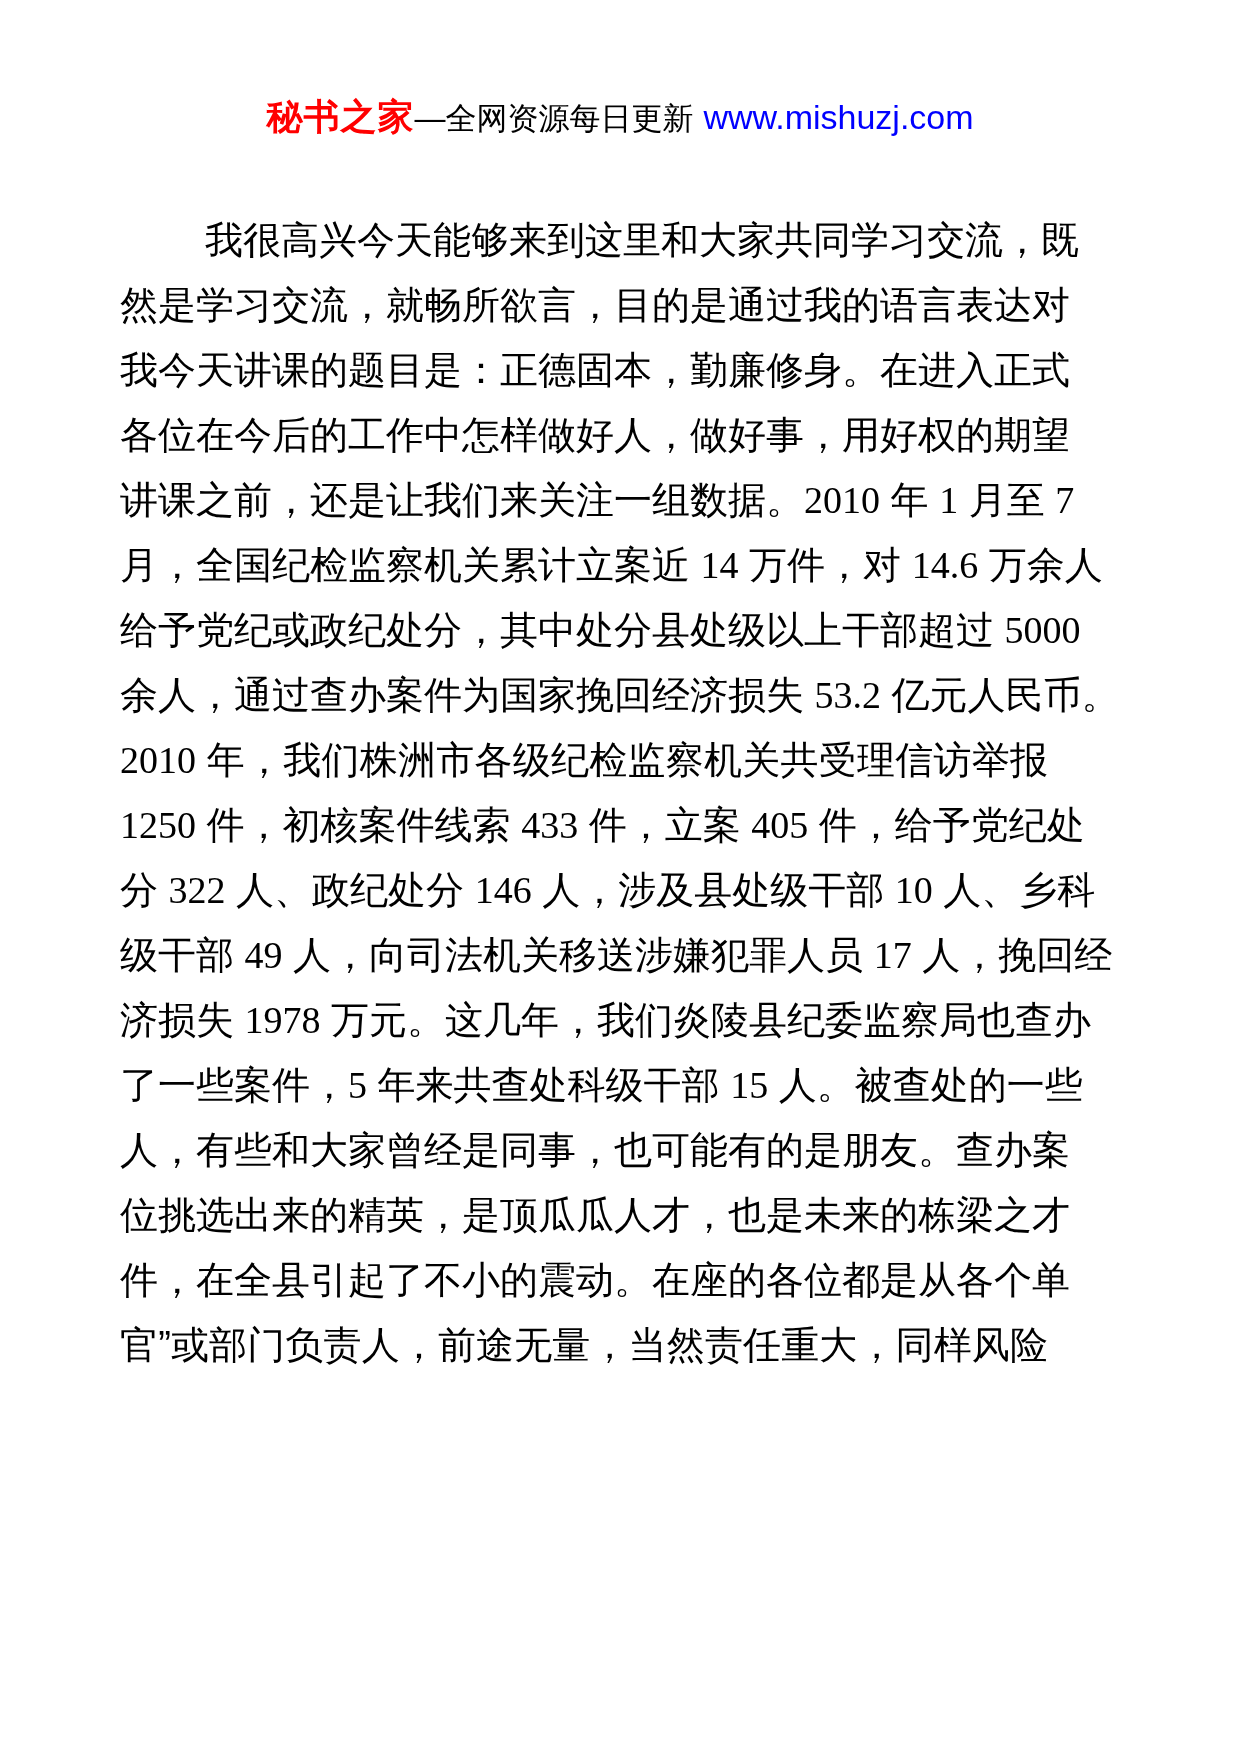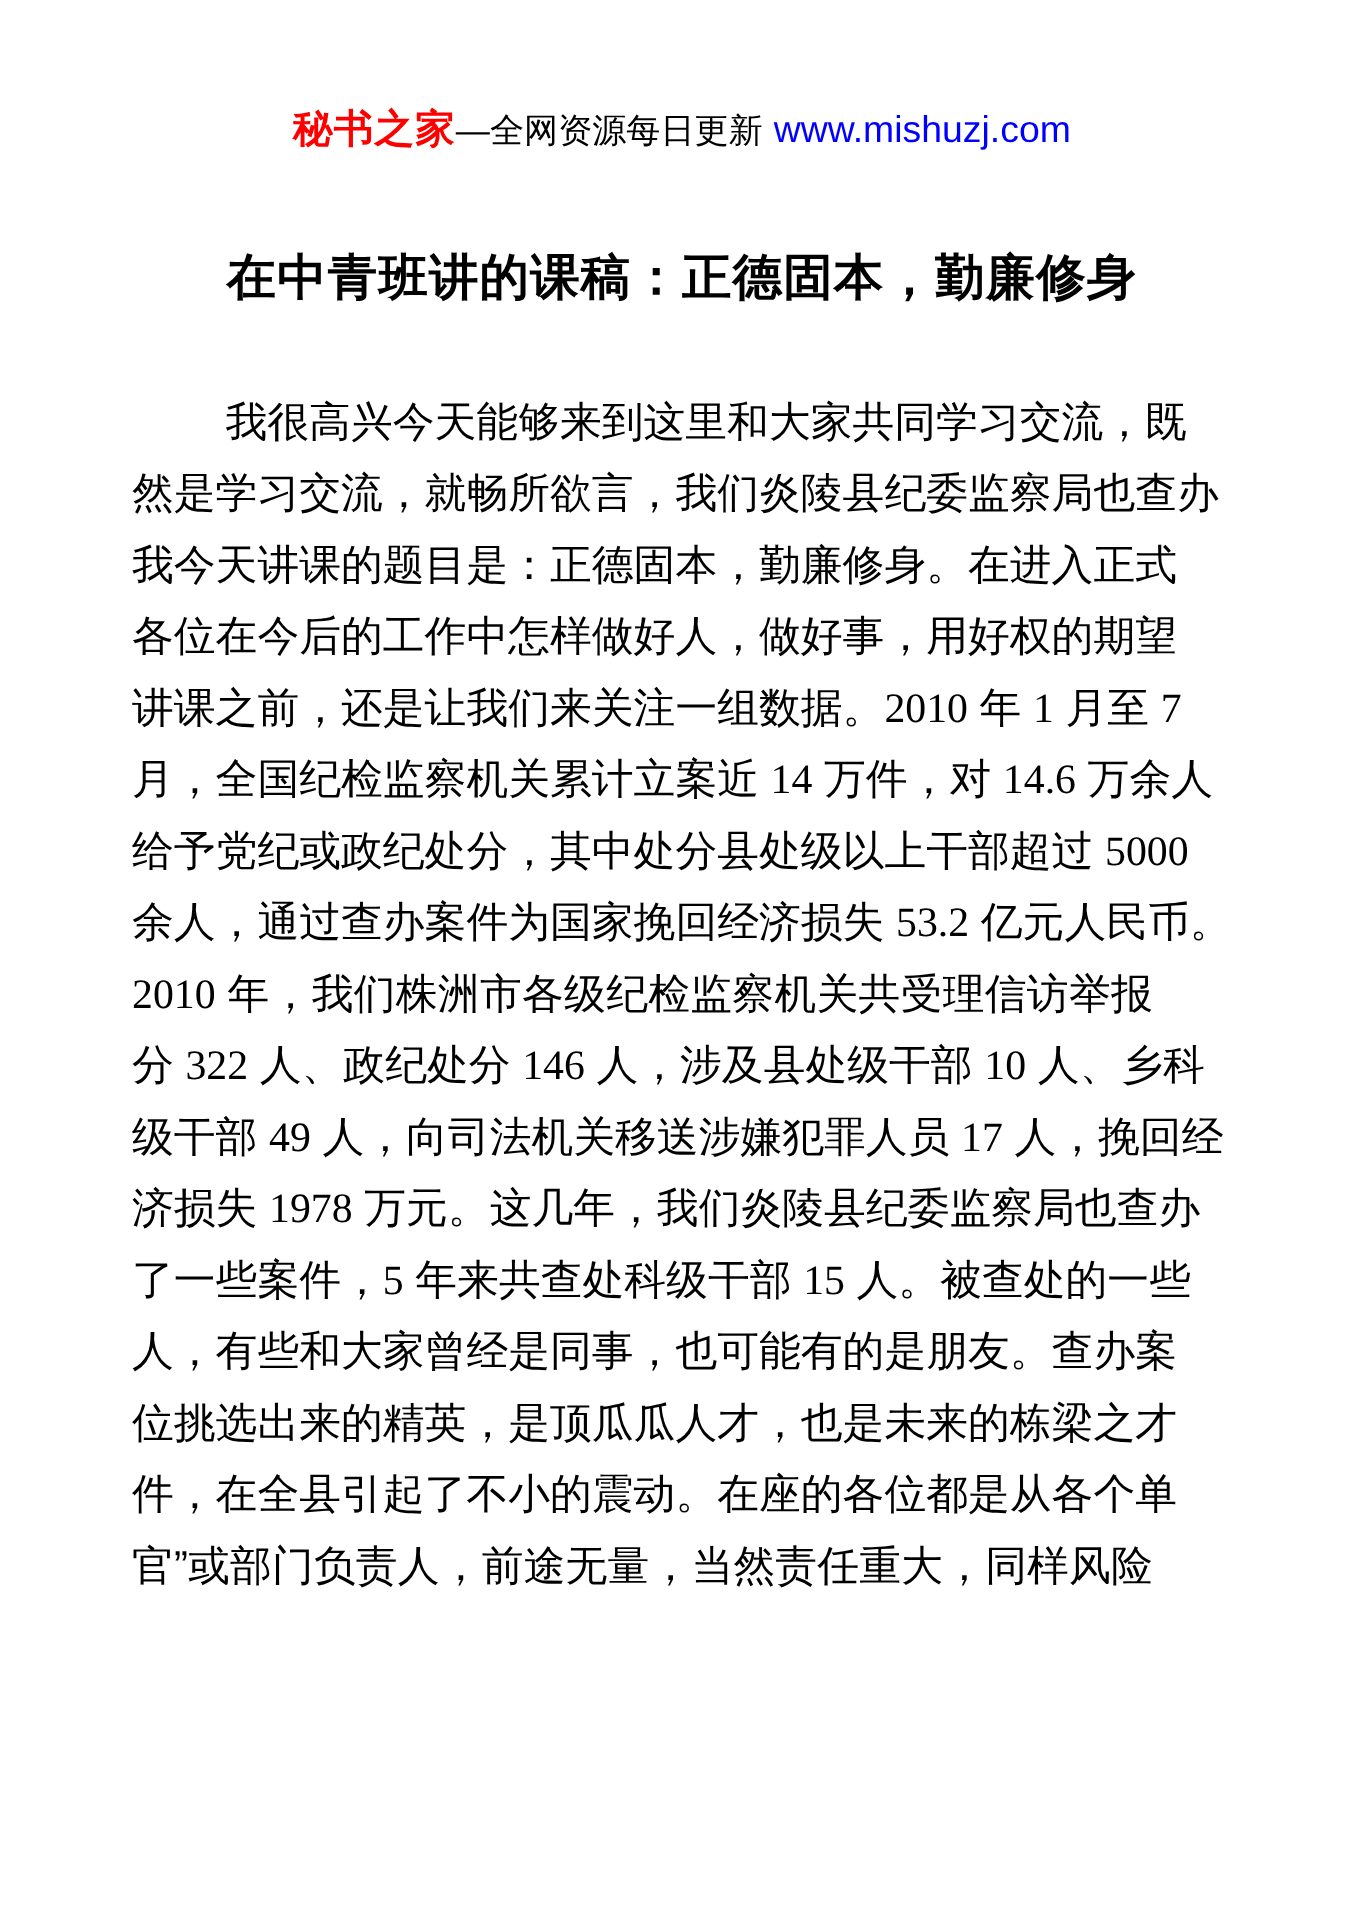--- a/index.html
+++ b/index.html
@@ -79,32 +79,32 @@
 </style>
 </head>
 <body>
 
 <div class="page">
 
   <div class="header">
     <span class="site-name">秘书之家</span><span class="sep">—</span><span class="tagline">全网资源每日更新</span><span class="url">www.mishuzj.com</span>
   </div>
 
-  <h1 class="title">在中青班讲的课稿：正德固本，勤廉修身</h1>
 
   <div class="body-text">
       <div class="line first">我很高兴今天能够来到这里和大家共同学习交流，既</div>
-      <div class="line">然是学习交流，就畅所欲言，我们炎陵县纪委监察局也查办</div>
+      <div class="line">然是学习交流，就畅所欲言，目的是通过我的语言表达对</div>
       <div class="line">我今天讲课的题目是：正德固本，勤廉修身。在进入正式</div>
       <div class="line">各位在今后的工作中怎样做好人，做好事，用好权的期望</div>
       <div class="line">讲课之前，还是让我们来关注一组数据。<span class="num">2010</span> 年 <span class="num">1</span> 月至 <span class="num">7</span></div>
       <div class="line">月，全国纪检监察机关累计立案近 <span class="num">14</span> 万件，对 <span class="num">14.6</span> 万余人</div>
       <div class="line">给予党纪或政纪处分，其中处分县处级以上干部超过 <span class="num">5000</span></div>
       <div class="line">余人，通过查办案件为国家挽回经济损失 <span class="num">53.2</span> 亿元人民币。</div>
       <div class="line"><span class="num">2010</span> 年，我们株洲市各级纪检监察机关共受理信访举报</div>
+      <div class="line"><span class="num">1250</span> 件，初核案件线索 <span class="num">433</span> 件，立案 <span class="num">405</span> 件，给予党纪处</div>
       <div class="line">分 <span class="num">322</span> 人、政纪处分 <span class="num">146</span> 人，涉及县处级干部 <span class="num">10</span> 人、乡科</div>
       <div class="line">级干部 <span class="num">49</span> 人，向司法机关移送涉嫌犯罪人员 <span class="num">17</span> 人，挽回经</div>
       <div class="line">济损失 <span class="num">1978</span> 万元。这几年，我们炎陵县纪委监察局也查办</div>
       <div class="line">了一些案件，<span class="num">5</span> 年来共查处科级干部 <span class="num">15</span> 人。被查处的一些</div>
       <div class="line">人，有些和大家曾经是同事，也可能有的是朋友。查办案</div>
       <div class="line">位挑选出来的精英，是顶瓜瓜人才，也是未来的栋梁之才</div>
       <div class="line">件，在全县引起了不小的震动。在座的各位都是从各个单</div>
       <div class="line">官”或部门负责人，前途无量，当然责任重大，同样风险</div>
     </div>
 

